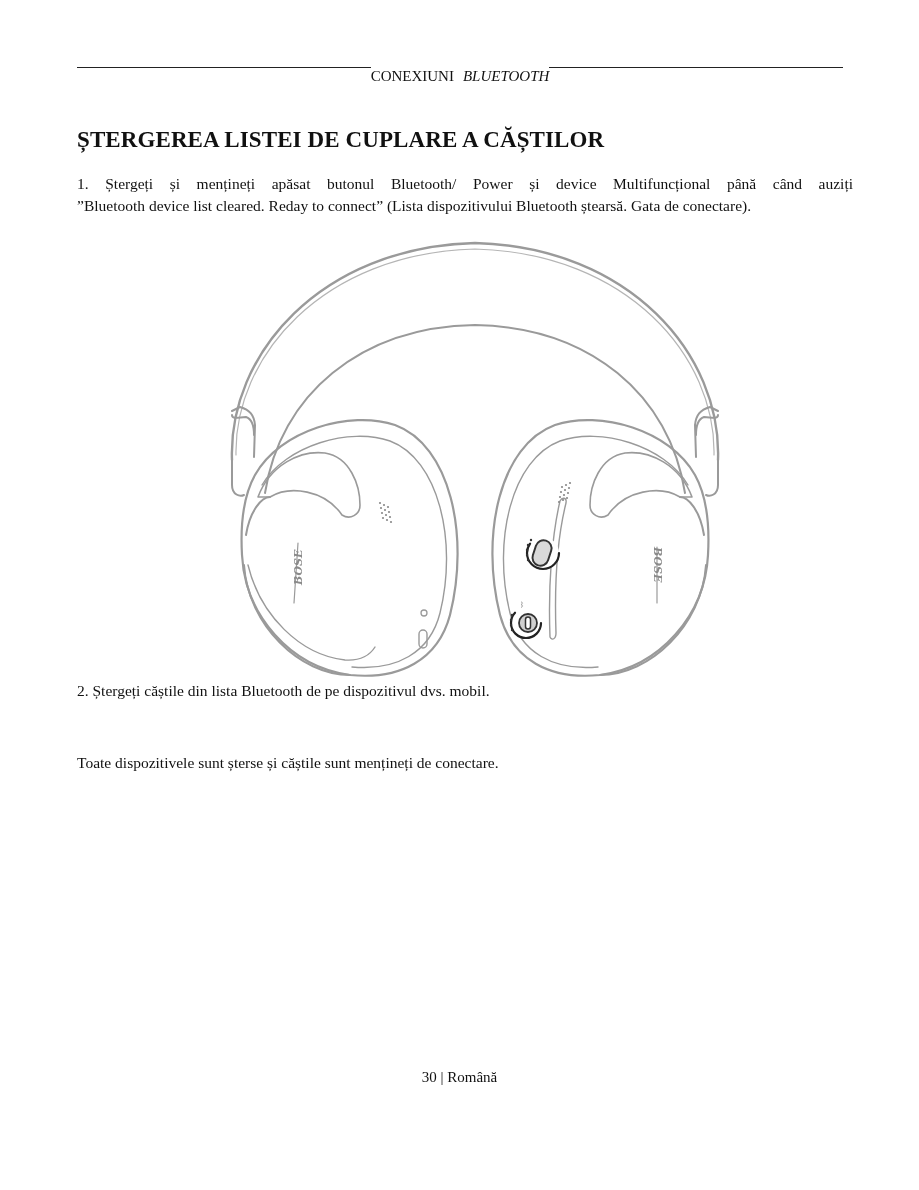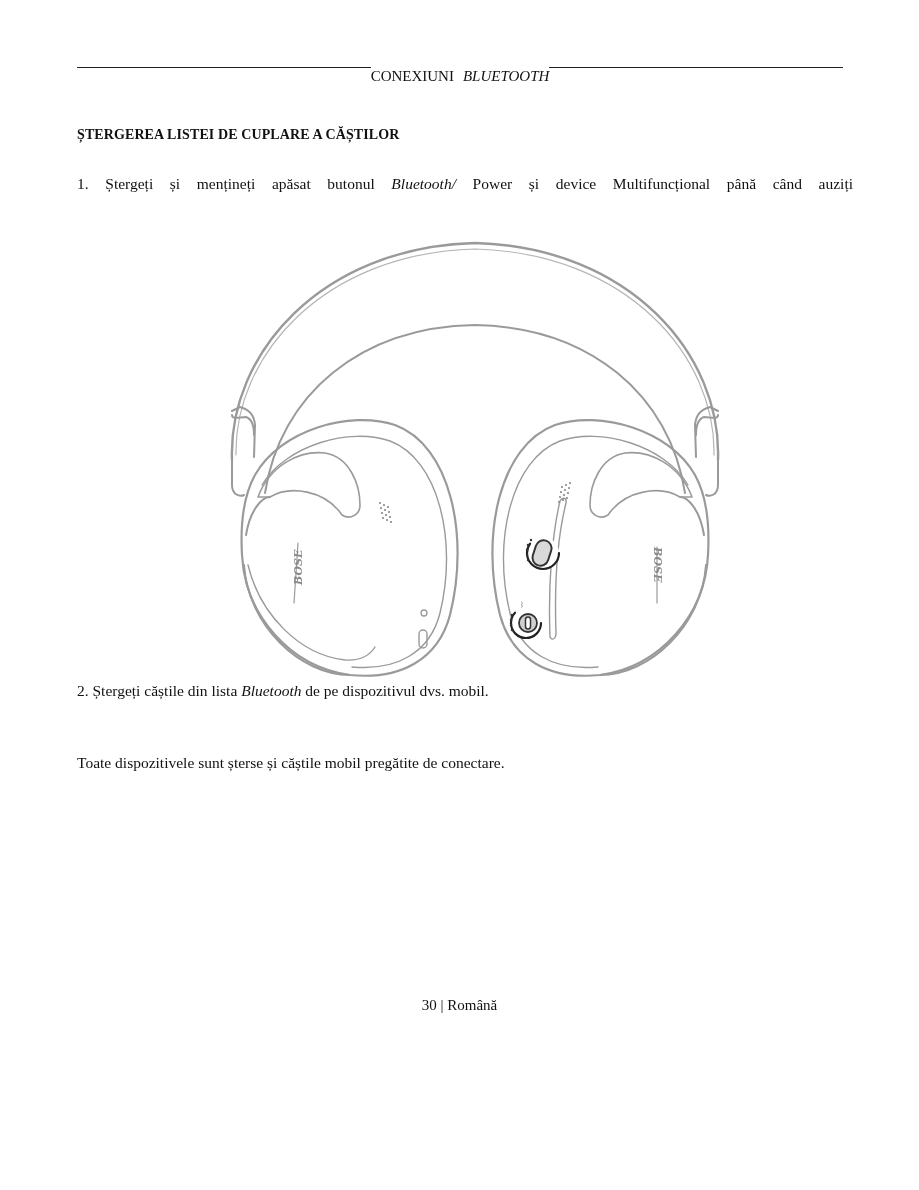--- a/index.html
+++ b/index.html
@@ -38,21 +38,21 @@
     }
     .header-text .em {
       font-style: italic;
       margin-left: 9px;
     }
     .section-title {
       position: absolute;
       left: 77px;
       top: 127px;
       margin: 0;
-      font-size: 14px;
+      font-size: 23px;
       font-weight: bold;
       letter-spacing: 0.1px;
       white-space: nowrap;
     }
     .para {
       position: absolute;
       left: 77px;
       width: 776px;
       font-size: 15.5px;
       line-height: 22px;
@@ -63,53 +63,54 @@
       text-align: justify;
       text-align-last: justify;
     }
     .line2 {
       display: block;
       white-space: nowrap;
     }
     .step1 { top: 173px; }
     .step2 { top: 680px; }
     .note  { top: 752px; }
-    .em { font-style: italic; }
+    .em { }
     .figure {
       position: absolute;
       left: 210px;
       top: 235px;
       width: 530px;
       height: 445px;
     }
     .figure svg { width: 100%; height: 100%; display: block; }
     .page-footer {
       position: absolute;
       left: 0;
       width: 919px;
-      top: 997px;
+      top: 1069px;
       text-align: center;
       font-size: 15px;
     }
   </style>
 </head>
 <body>
 
 <div class="page-header">
   <div class="header-rule"></div>
   <div class="header-text">
     <span>CONEXIUNI</span><span class="em">BLUETOOTH</span>
   </div>
   <div class="header-rule"></div>
 </div>
 
 <h1 class="section-title">ȘTERGEREA LISTEI DE CUPLARE A CĂȘTILOR</h1>
 
 <p class="para step1">
   <span class="line1"><span>1.</span> <span>Ștergeți și mențineți apăsat butonul</span> <span class="em">Bluetooth/</span> <span>Power și device Multifuncțional până când auziți</span></span>
+  <span class="line2"><span>”</span><span class="em">Bluetooth</span> <span>device list cleared. Reday to connect”</span> <span>(</span><span class="em">Lista dispozitivului Bluetooth ștearsă. Gata de conectare</span><span>).</span></span>
 </p>
 
 <div class="figure">
   <svg viewBox="0 0 530 445" xmlns="http://www.w3.org/2000/svg" fill="none" stroke="#9a9a9a" stroke-width="2" stroke-linecap="round" stroke-linejoin="round">
 
     <path d="M22 225 C 18 120, 110 12, 265 8 C 420 12, 512 120, 508 225" stroke-width="2.4"></path>
     <path d="M26 220 C 24 122, 112 18, 265 14 C 418 18, 506 122, 504 220" stroke-width="1.2" stroke="#b5b5b5"></path>
 
     <path d="M55 258 C 70 160, 150 92, 265 90 C 380 92, 460 160, 475 258" stroke-width="2"></path>
 
@@ -202,19 +203,19 @@
       </g>
       <circle cx="318" cy="388" r="9" fill="#d0d0d0" stroke="#333" stroke-width="1.8"></circle>
       <rect x="315.5" y="382" width="5" height="12" rx="2.5" fill="#ffffff" stroke="#333" stroke-width="1.5"></rect>
       <text x="310" y="372" font-size="7" fill="#777" stroke="none" font-family="DejaVu Sans, sans-serif">ᛒ</text>
     </g>
   </svg>
 </div>
 
 <p class="para step2"><span>2.</span> <span>Ștergeți căștile din lista</span> <span class="em">Bluetooth</span> <span>de pe dispozitivul dvs. mobil.</span></p>
 
-<p class="para note">Toate dispozitivele sunt șterse și căștile mobil pregătite de conectare.</p>
+<p class="para note">Toate dispozitivele sunt șterse și căștile sunt mențineți de conectare.</p>
 
 <div class="page-footer">
   <span>30</span>
   <span>|</span>
   <span>Română</span>
 </div>
 
 </body></html>

